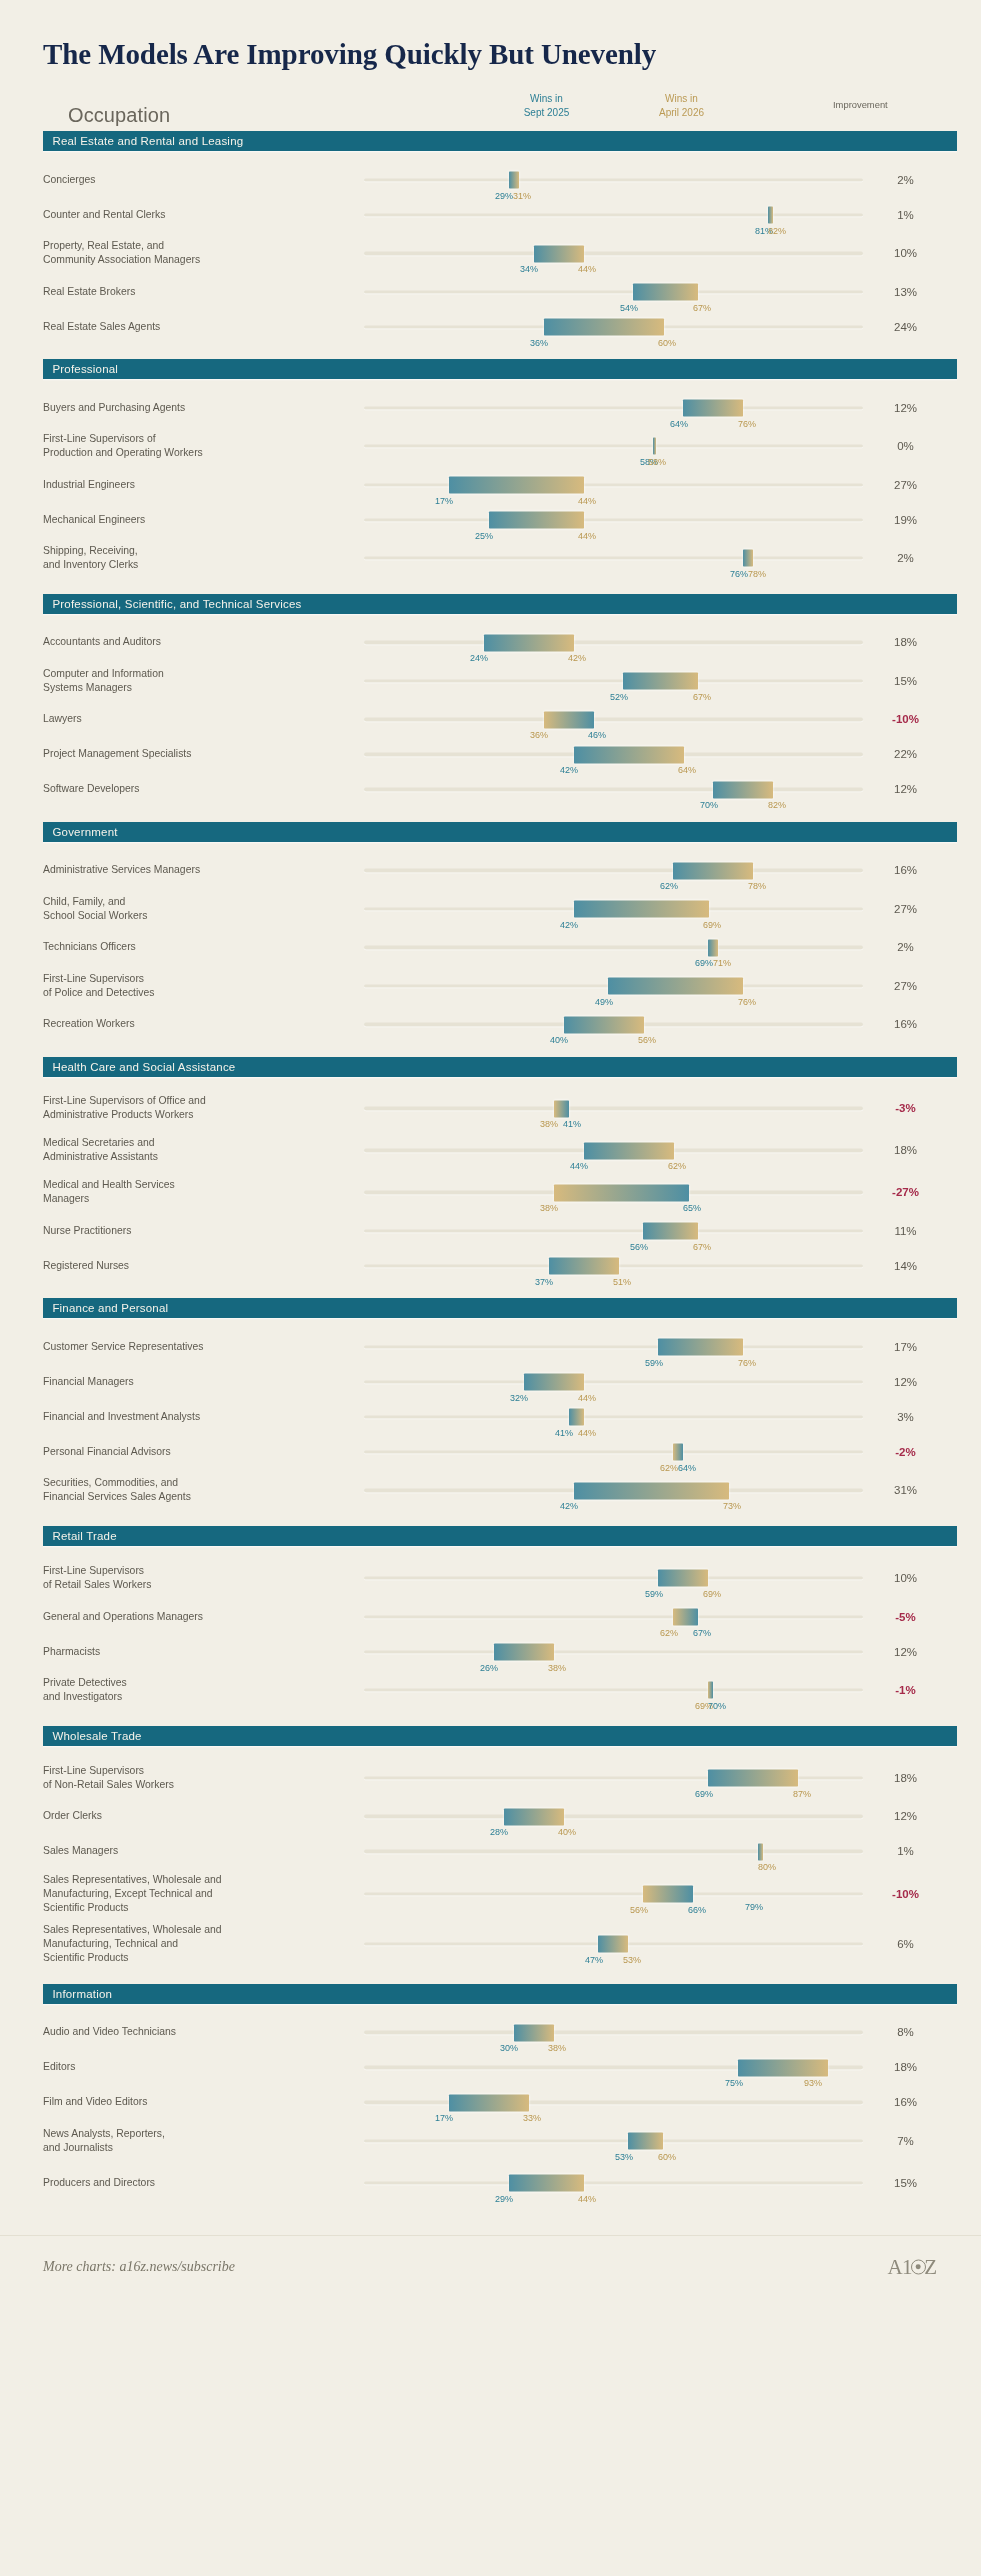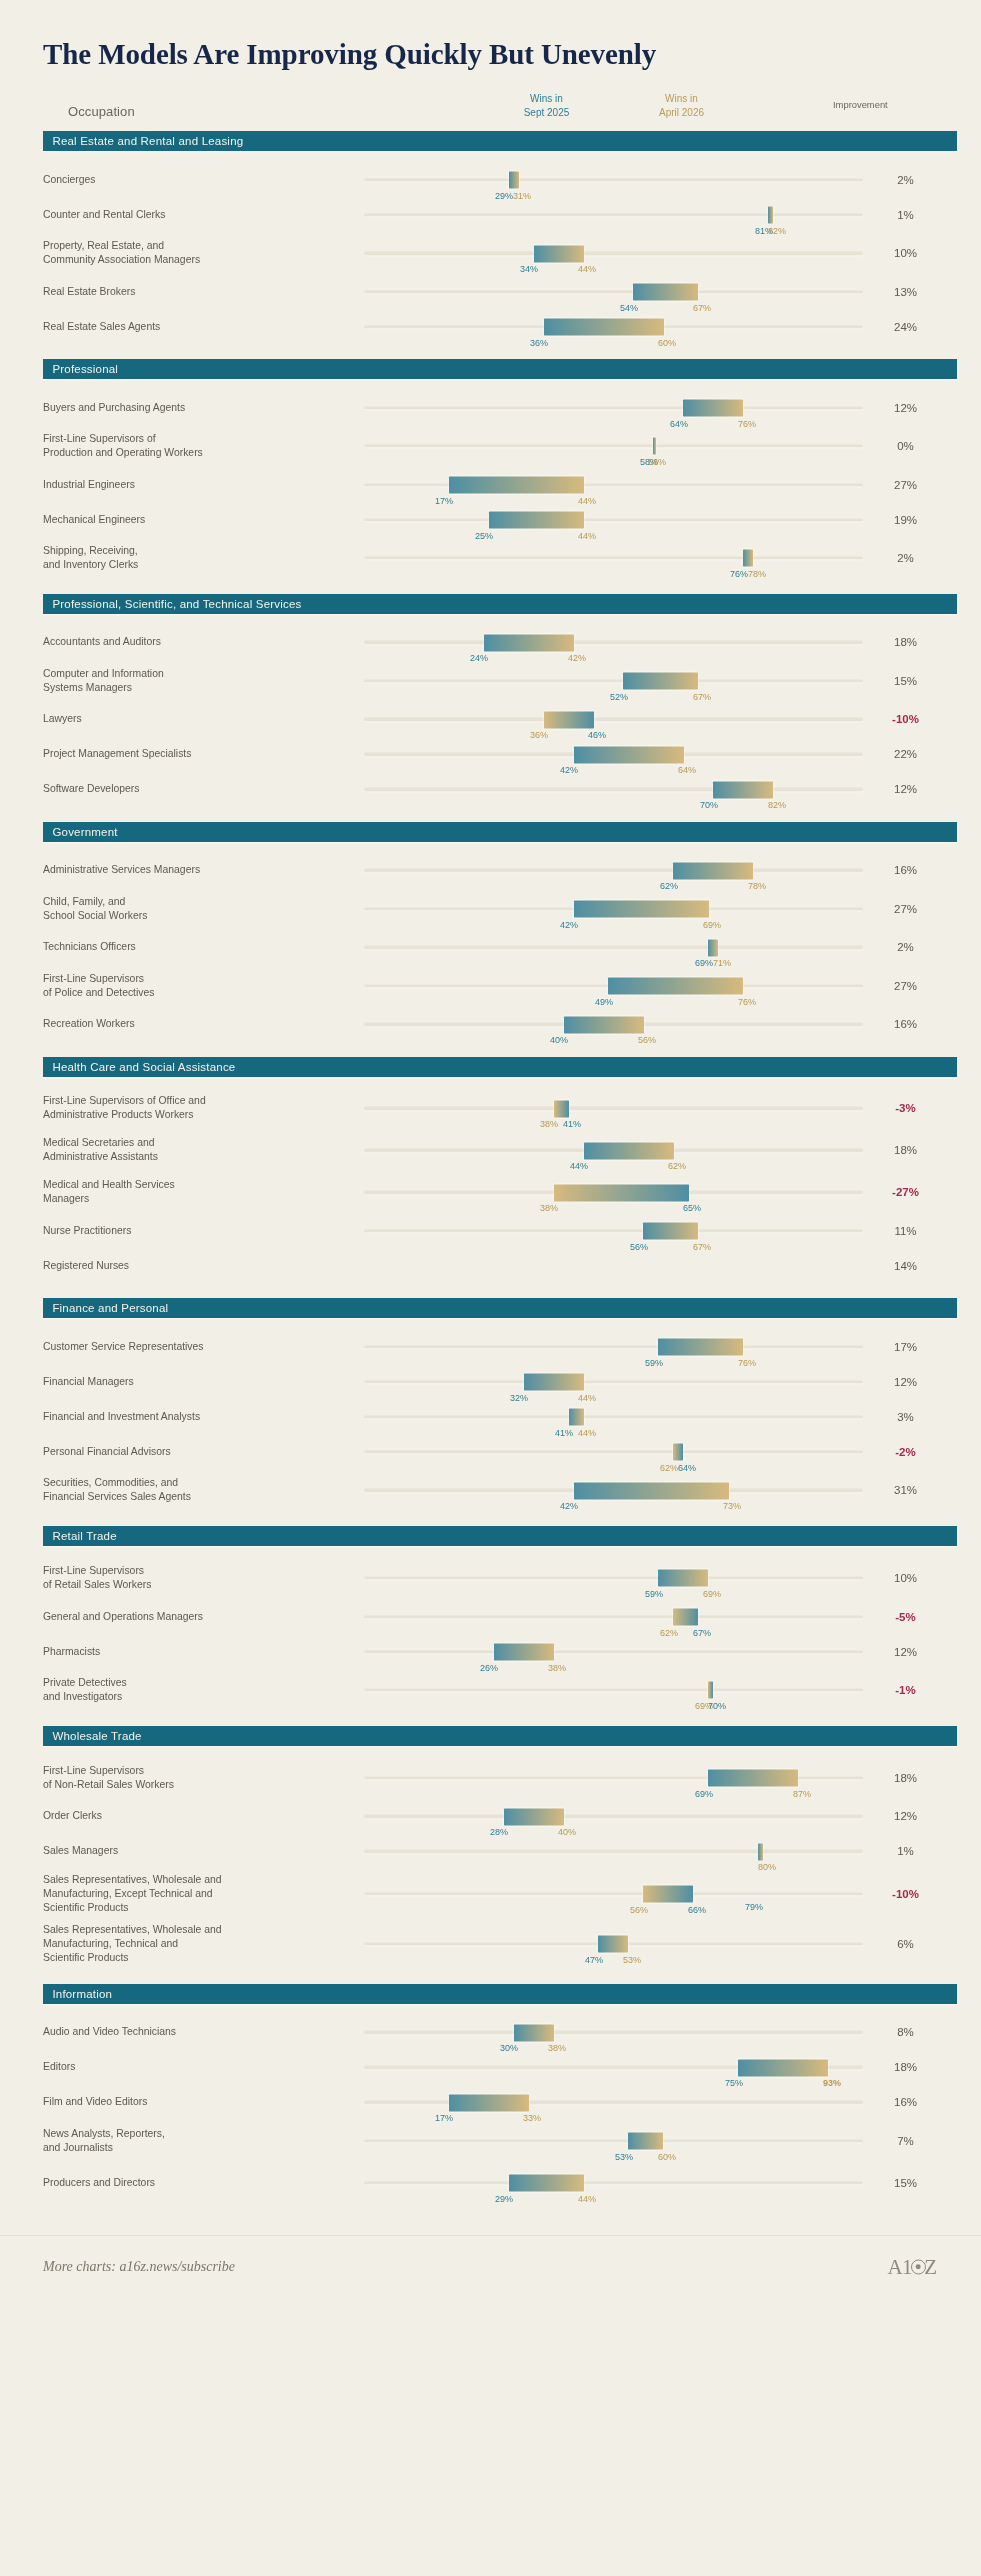--- a/index.html
+++ b/index.html
@@ -32,21 +32,21 @@
   
   .colheads {
     position: relative;
     height: 42px;
     margin-top: 20px;
   }
   .ch-occupation {
     position: absolute;
     left: 44px;
     top: 15px;
-    font-size: 13px;
+    font-size: 20px;
     color: #6a665c;
     letter-spacing: 0.1px;
   }
   .ch-sept {
     position: absolute;
     left: 472px;
     top: 2.7px;
     width: 101px;
     text-align: center;
     font-size: 10px;
@@ -557,20 +557,26 @@
           <div class="bar up" style="left: 279px; width: 55px;"></div>
           <div class="vlab sept" style="left: 266px;">56%</div>
           <div class="vlab april" style="left: 329px;">67%</div>
         </div>
         <div class="improve">11%</div>
       </div>
       <div class="row">
         <div class="label">
           <div>Registered Nurses</div>
         </div>
+        <div class="plot">
+          <div class="track"></div>
+          <div class="bar up" style="left: 185px; width: 70px;"></div>
+          <div class="vlab sept" style="left: 171px;">37%</div>
+          <div class="vlab april" style="left: 249px;">51%</div>
+        </div>
         <div class="improve">14%</div>
       </div>
       <div class="section-gap-top"></div>
       <div class="section-band">
         <span>Finance and Personal</span>
       </div>
       <div class="section-gap-bot"></div>
       <div class="row">
         <div class="label">
           <div>Customer Service Representatives</div>
@@ -775,21 +781,21 @@
         <div class="improve">8%</div>
       </div>
       <div class="row">
         <div class="label">
           <div>Editors</div>
         </div>
         <div class="plot">
           <div class="track"></div>
           <div class="bar up" style="left: 374px; width: 90px;"></div>
           <div class="vlab sept" style="left: 361px;">75%</div>
-          <div class="vlab april" style="left: 459px; font-weight: bold;">93%</div>
+          <div class="vlab april" style="left: 440px;">93%</div>
         </div>
         <div class="improve">18%</div>
       </div>
       <div class="row">
         <div class="label">
           <div>Film and Video Editors</div>
         </div>
         <div class="plot">
           <div class="track"></div>
           <div class="bar up" style="left: 85px; width: 80px;"></div>

